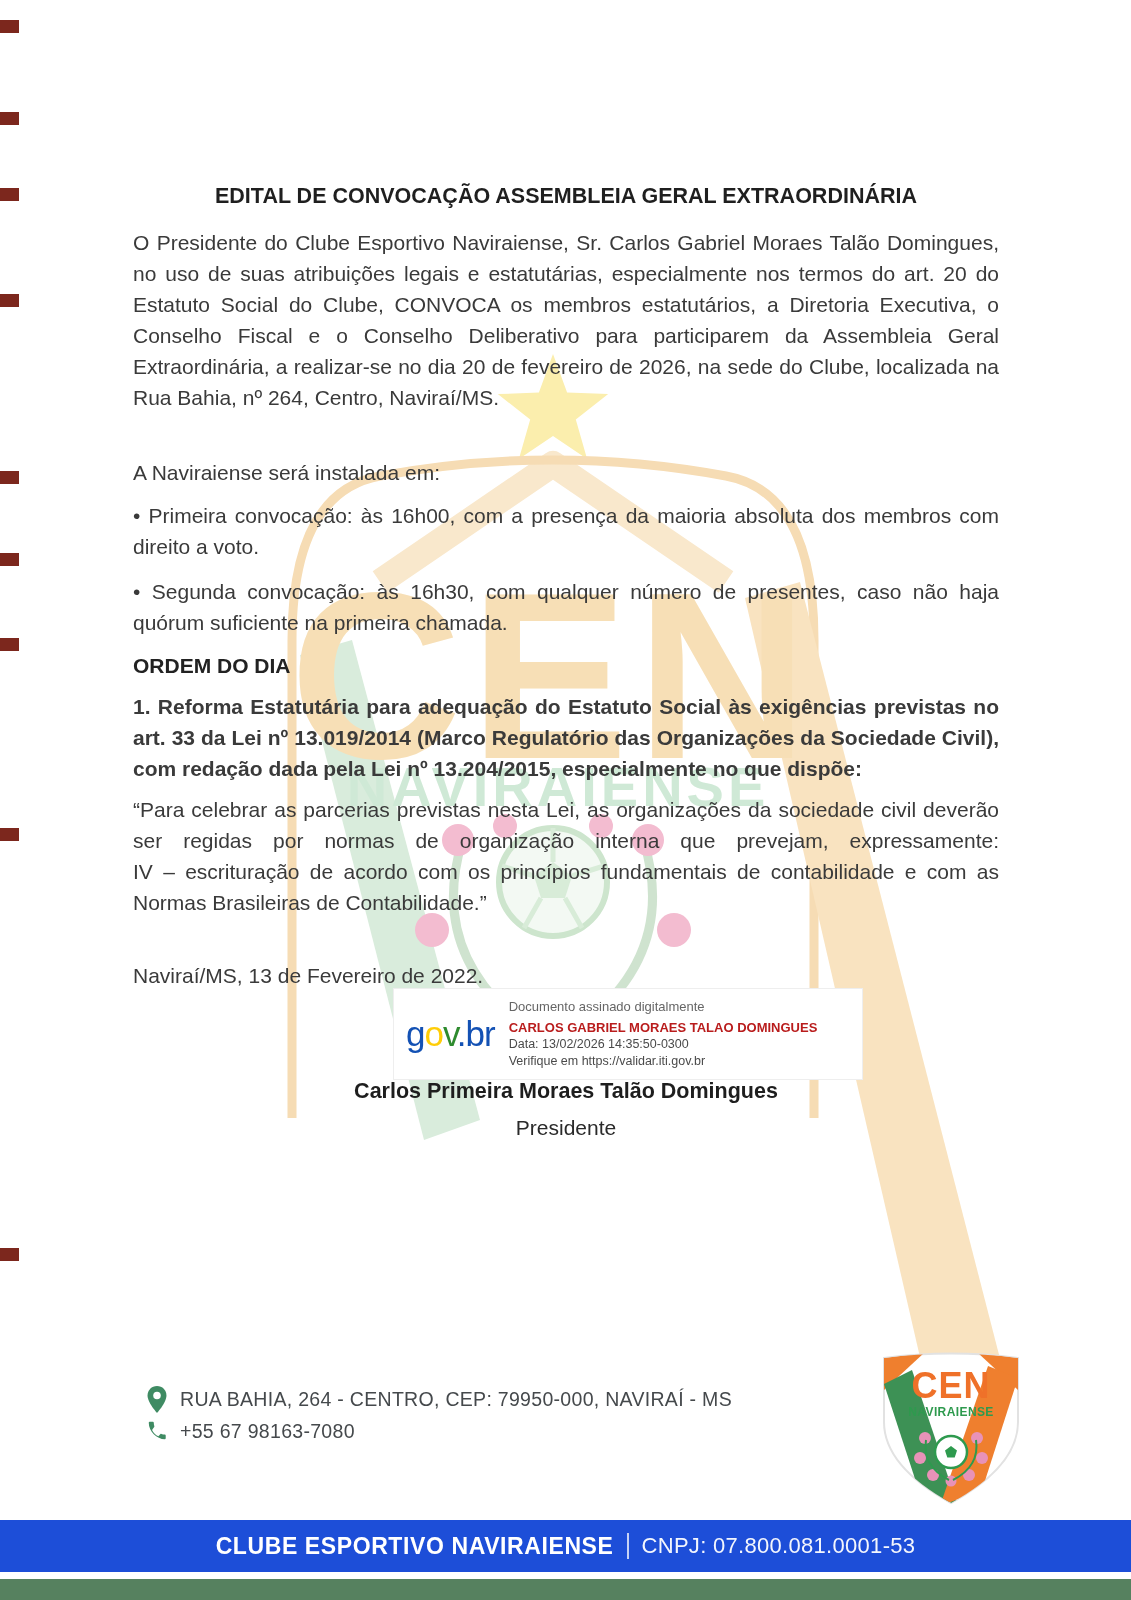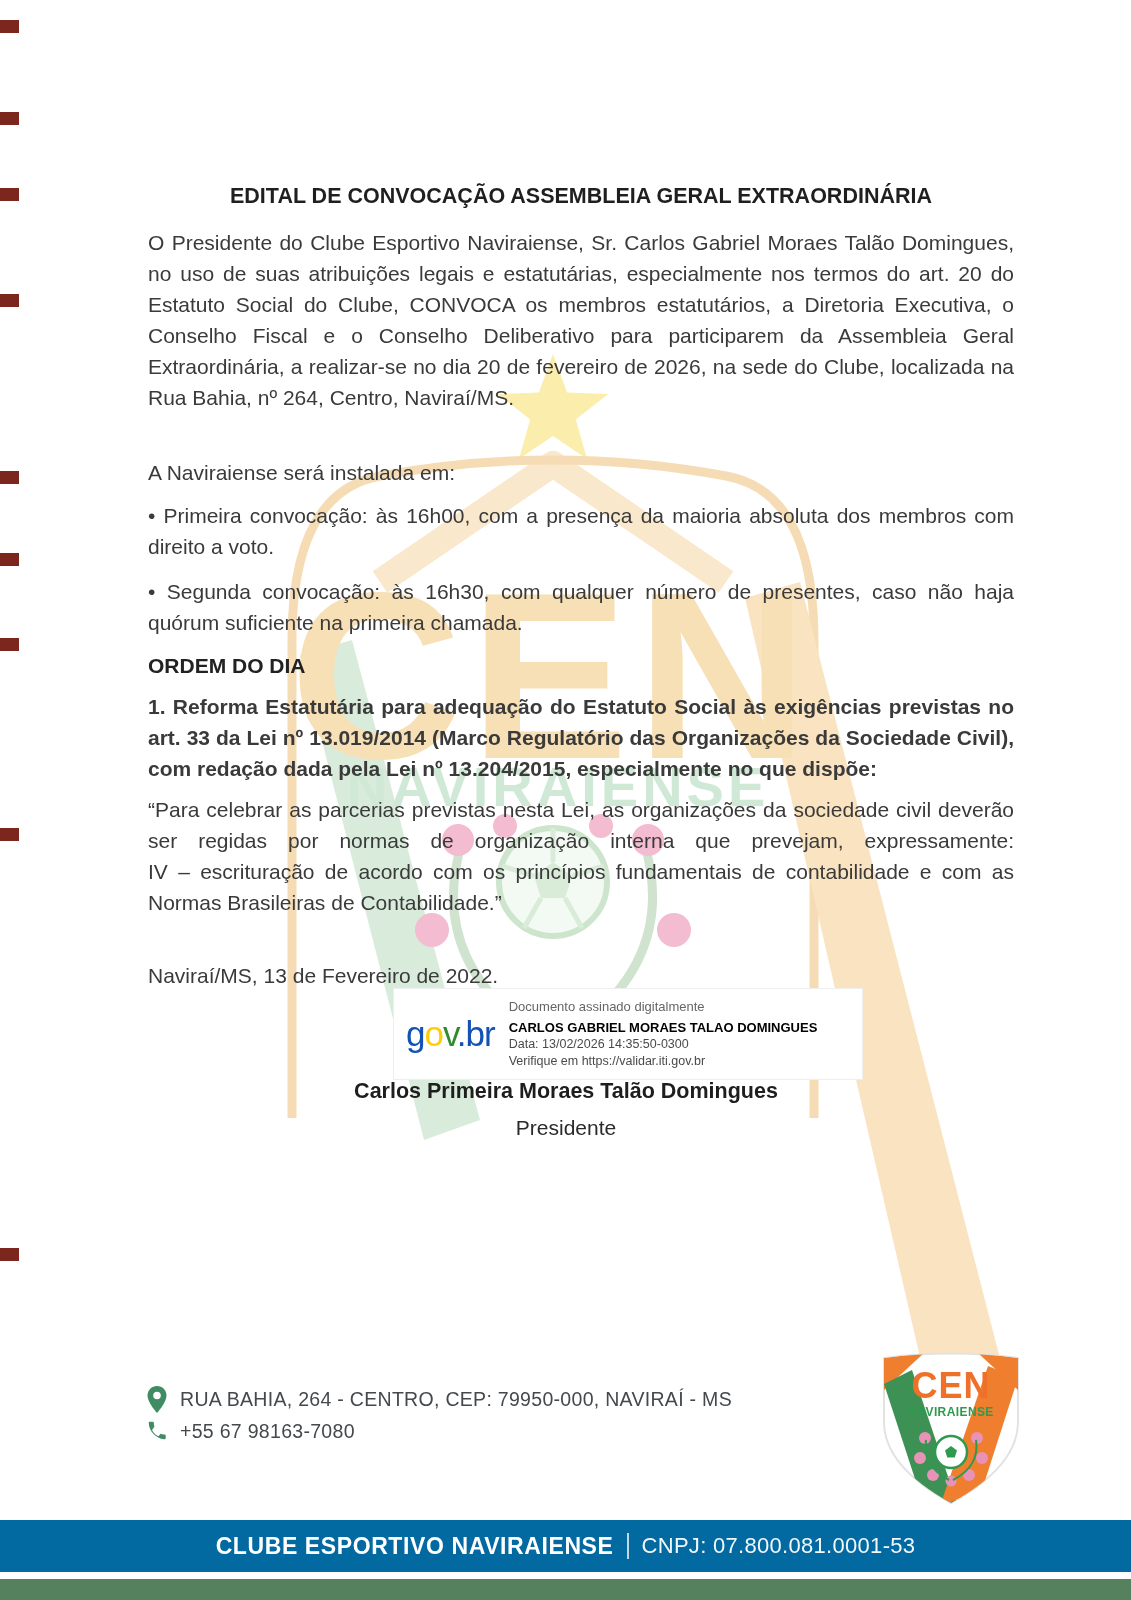--- a/index.html
+++ b/index.html
@@ -6,21 +6,21 @@
   .page{position:relative;width:1131px;height:1600px;background:#ffffff;overflow:hidden;
         font-family:"Liberation Sans",sans-serif;}
 
   
   .margin-mark{position:absolute;left:0;width:19px;height:13px;}
 
   
   .wm{position:absolute;left:0;top:0;pointer-events:none;}
 
   
-  .content{position:absolute;left:148px;width:866px;top:183px;color:#3a3a3a;
+  .content{position:absolute;left:133px;width:866px;top:183px;color:#3a3a3a;
            font-size:21px;line-height:31px;text-align:justify;}
   .content h1{font-size:21.5px;line-height:26px;font-weight:bold;color:#1f1f1f;
               text-align:center;margin:0 0 0 0;}
   .content p{margin:0;}
   .p-intro{margin-top:18px !important;}
   .p-install{margin-top:44px !important;}
   .p-bullet1{margin-top:12px !important;}
   .p-bullet2{margin-top:14px !important;}
   .p-ordem{margin-top:12px !important;font-weight:bold;color:#222;}
   .p-item{margin-top:10px !important;font-weight:bold;}
@@ -30,38 +30,38 @@
   .p-date{margin-top:42px !important;text-align:left;}
 
   
   .stamp{position:absolute;left:393px;top:988px;width:470px;background:#ffffff;
          border:1px solid #eeeeee;box-sizing:border-box;padding:9px 12px;display:flex;
          align-items:center;gap:14px;}
   .govbr{font-weight:normal;font-size:35px;letter-spacing:-1px;line-height:40px;white-space:nowrap;}
   .gb-blue{color:#1351b4;} .gb-yellow{color:#ffcd07;} .gb-green{color:#2e8b2e;}
   .stamp-col{font-size:12.5px;line-height:17px;color:#4a4a4a;}
   .stamp-line1{font-size:13px;color:#666;margin-bottom:4px;}
-  .stamp-name{font-size:13px;font-weight:bold;color:#000000;}
+  .stamp-name{font-size:13px;font-weight:bold;color:#b91c1c;}
 
   
   .signer{position:absolute;left:133px;width:866px;top:1078px;text-align:center;color:#1e1e1e;}
   .signer .name{font-weight:bold;font-size:21.5px;line-height:26px;}
   .signer .role{font-size:21px;line-height:26px;margin-top:11px;color:#2a2a2a;}
 
   
   .contact{position:absolute;left:145px;top:1383px;color:#45494c;font-size:19.5px;
            letter-spacing:.3px;}
   .contact .row{display:flex;align-items:center;gap:11px;height:32px;}
   .contact .ic{width:24px;display:flex;justify-content:center;}
 
   
   .crest{position:absolute;left:876px;top:1348px;}
 
   
-  .bar-orange{position:absolute;left:0;top:1520px;width:1131px;height:52px;background:#0369a1;
+  .bar-orange{position:absolute;left:0;top:1520px;width:1131px;height:52px;background:#1d4ed8;
               display:flex;align-items:center;justify-content:center;gap:13px;color:#ffffff;}
   .bar-orange .club{font-weight:bold;font-size:23px;letter-spacing:.6px;}
   .bar-orange .sep{width:2px;height:26px;background:rgba(255,255,255,.75);}
   .bar-orange .cnpj{font-size:22px;color:rgba(255,255,255,.95);font-weight:normal;letter-spacing:.3px;text-align:right;}
   .bar-green{position:absolute;left:0;top:1579px;width:1131px;height:21px;background:#56815f;}
 </style>
 </head>
 <body>
 
 <div class="page">

